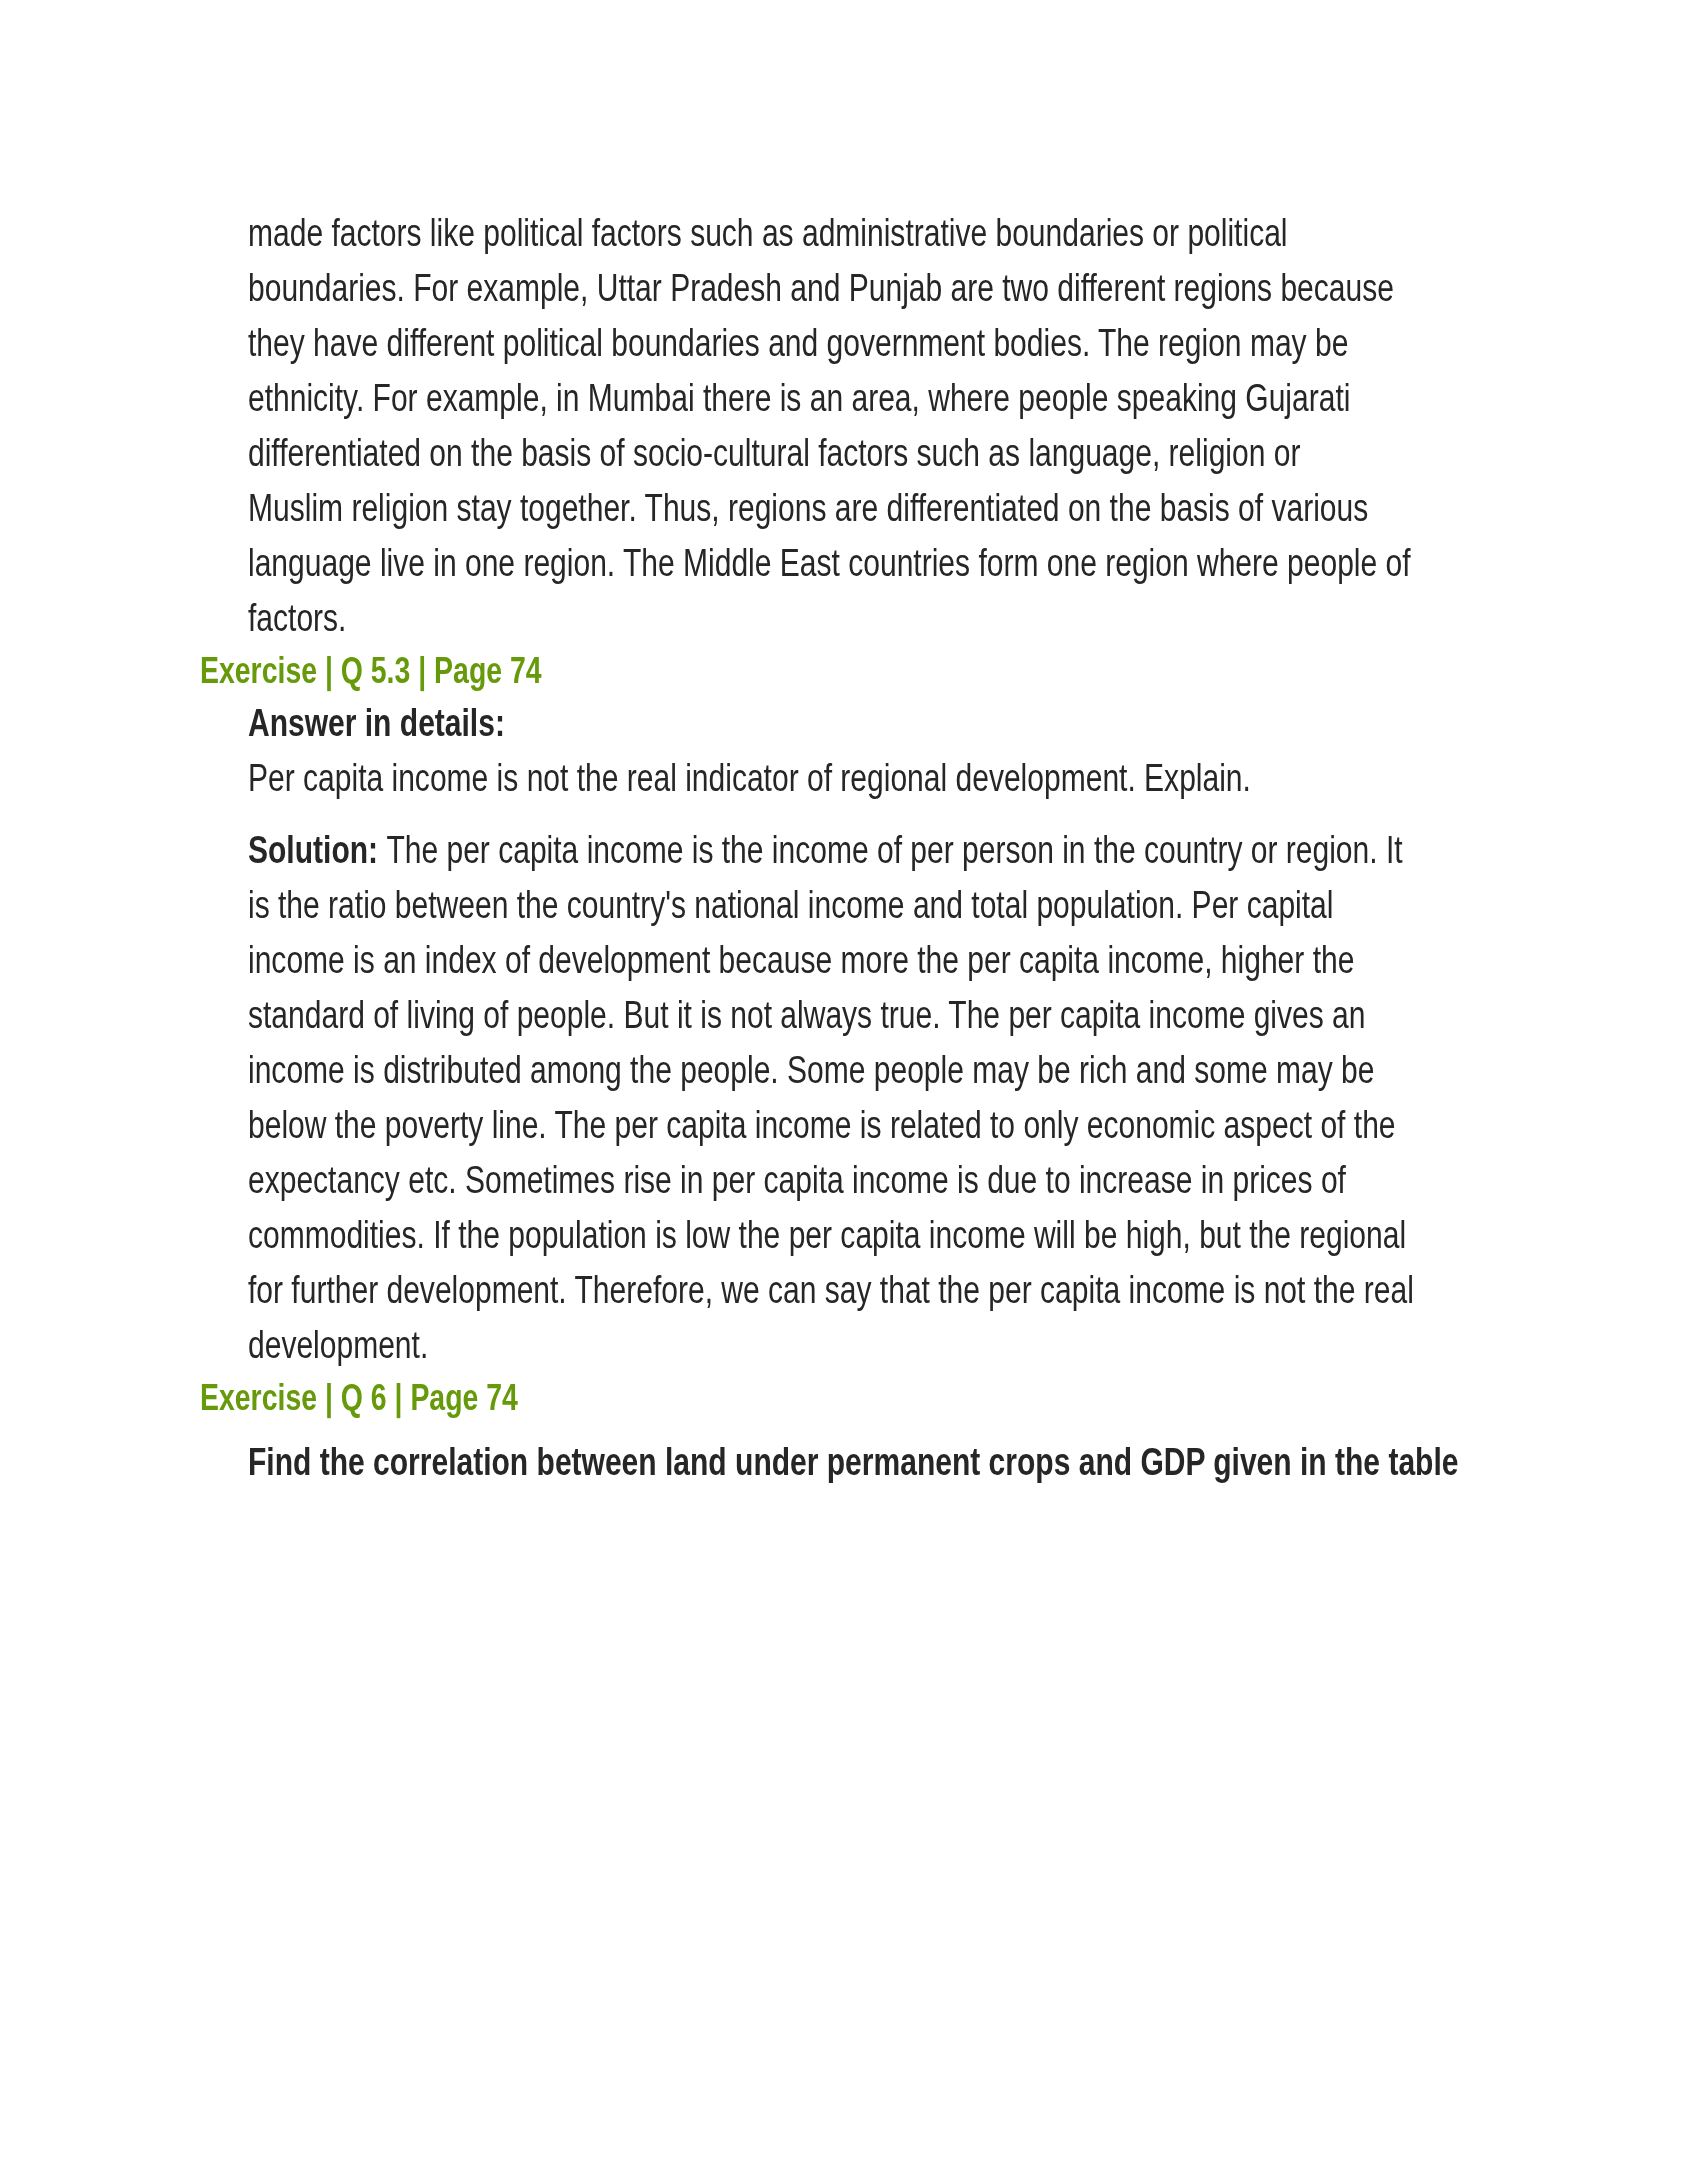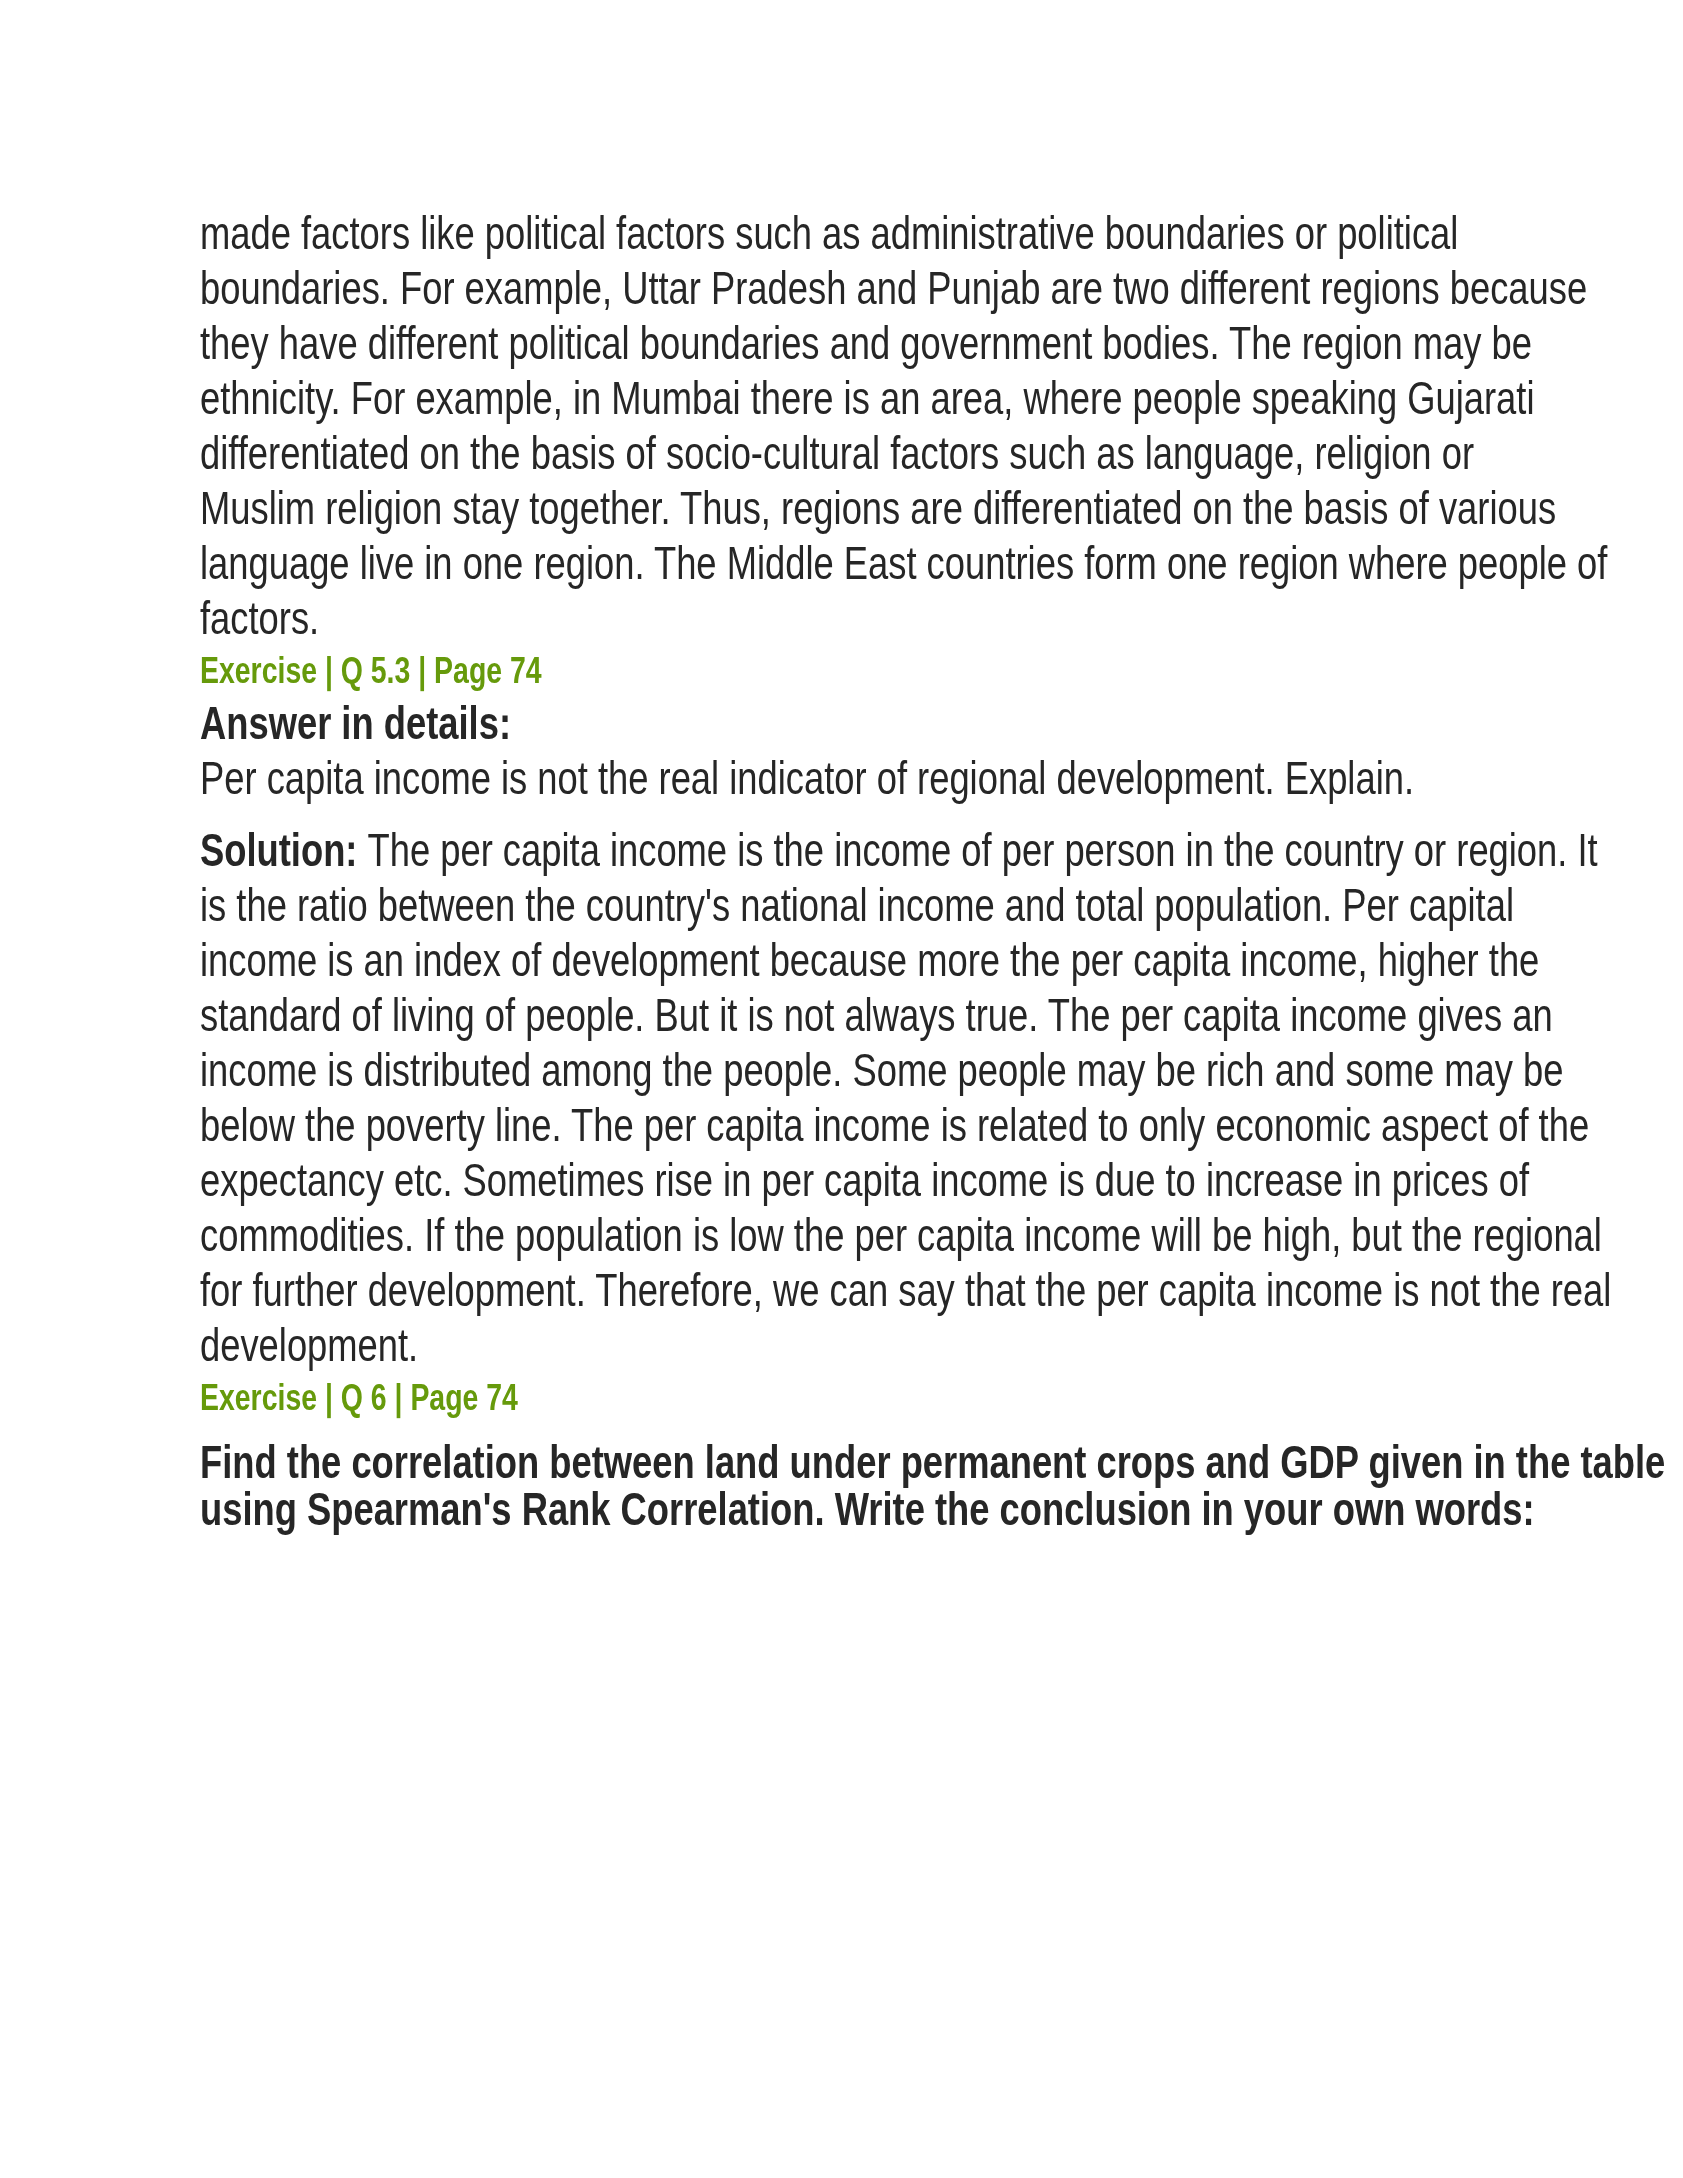--- a/index.html
+++ b/index.html
@@ -16,22 +16,23 @@
     position: relative;
   }
   .page-content {
     position: absolute;
     top: 206px;
     left: 200px;
     width: 1317px;
   }
   .line {
     line-height: 55px;
-    font-size: 46px;
+    font-size: 38px;
     white-space: nowrap;
+    margin-left: 48px;
   }
   
   .squeeze {
     display: inline-block;
     transform: scaleX(0.79);
     transform-origin: 0 50%;
     white-space: nowrap;
   }
   .exref {
     line-height: 50px;
@@ -92,17 +93,16 @@
         <div class="line"><span class="squeeze">commodities. If the population is low the per capita income will be high, but the regional</span></div>
         <div class="line"><span class="squeeze">for further development. Therefore, we can say that the per capita income is not the real</span></div>
         <div class="line"><span class="squeeze">development.</span></div>
       </div>
   </div>
 
   <a class="exref"><span class="squeeze">Exercise | Q 6 | Page 74</span></a>
 
   <div class="para q2">
       <div class="line"><span class="squeeze">Find the correlation between land under permanent crops and GDP given in the table</span></div>
-      <div class="line"><span class="squeeze">using Spearman's Rank Correlation. Write the conclusion in your own words:</span></div>
     </div>
 
 </div>
 
 
 </body></html>

